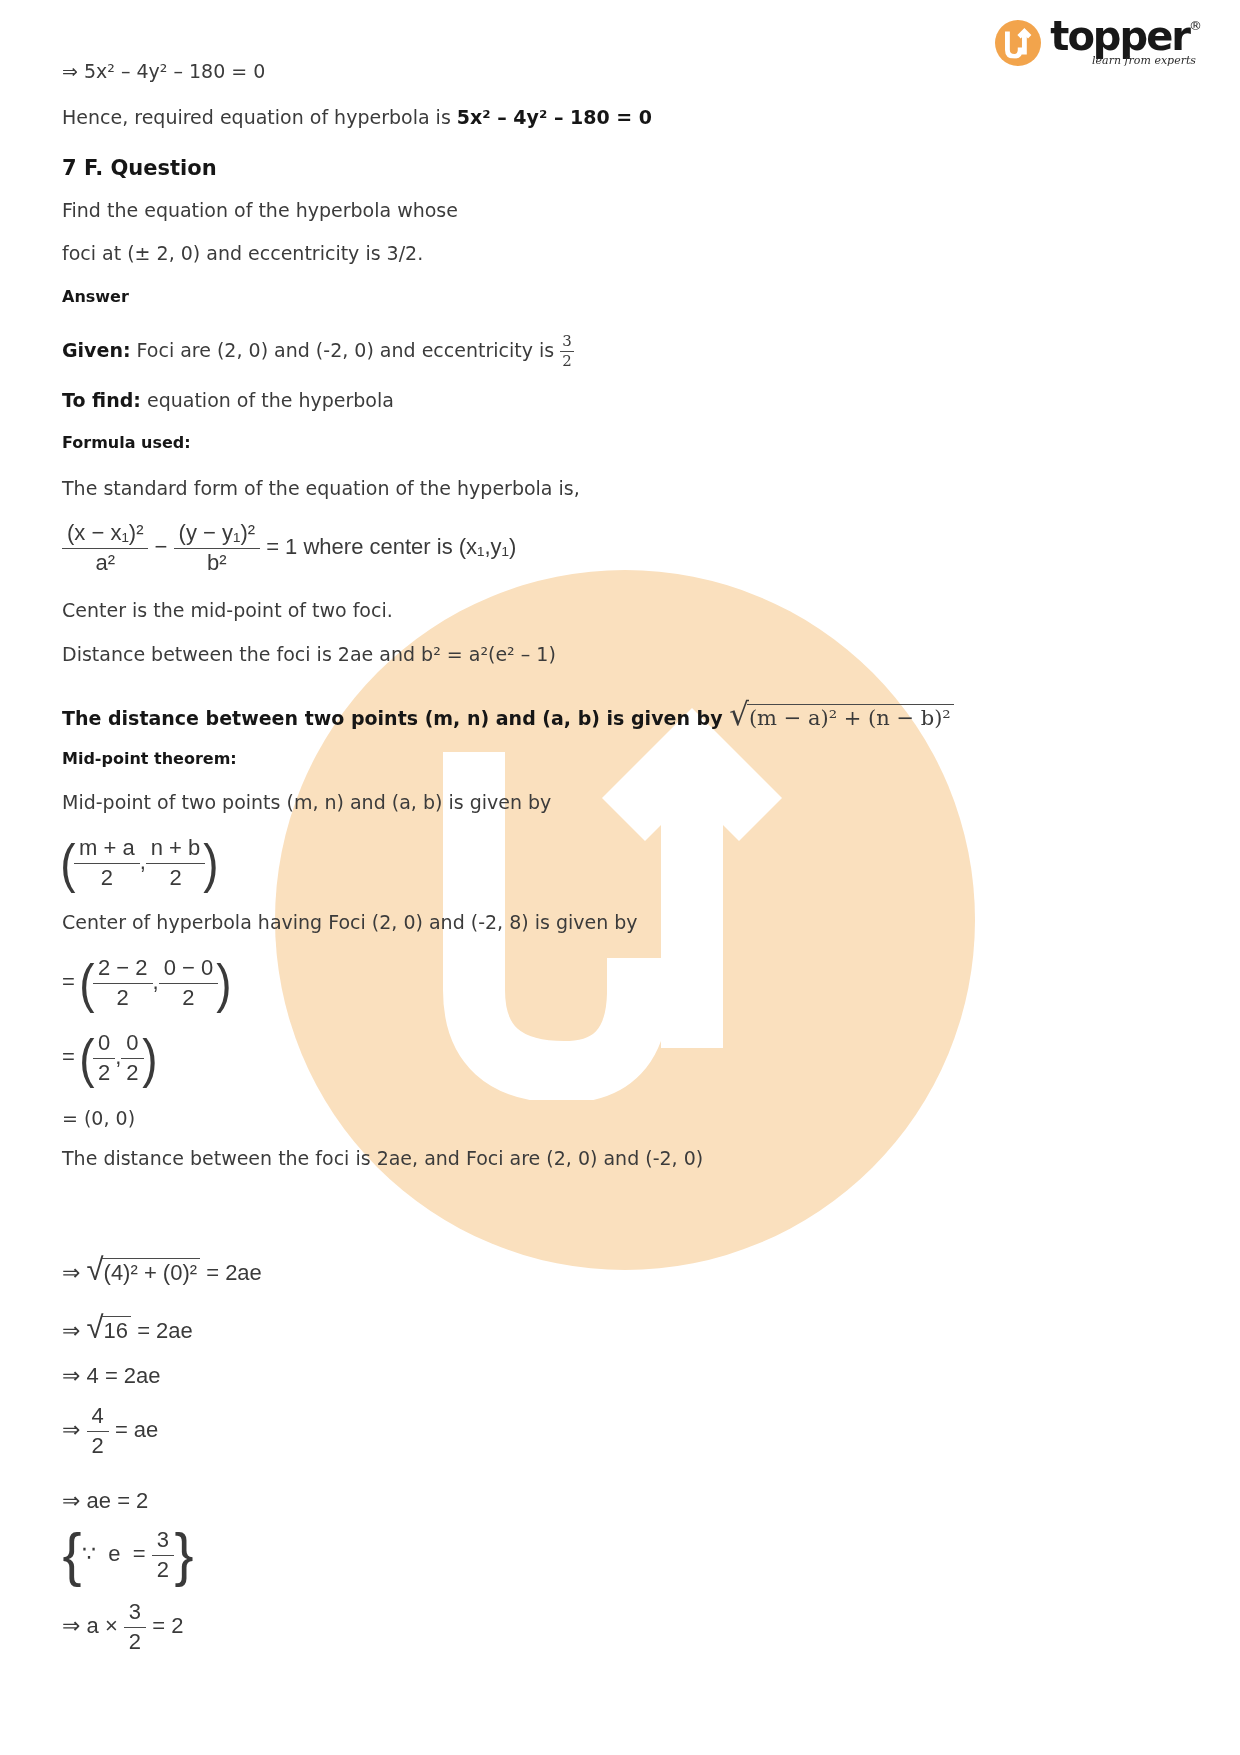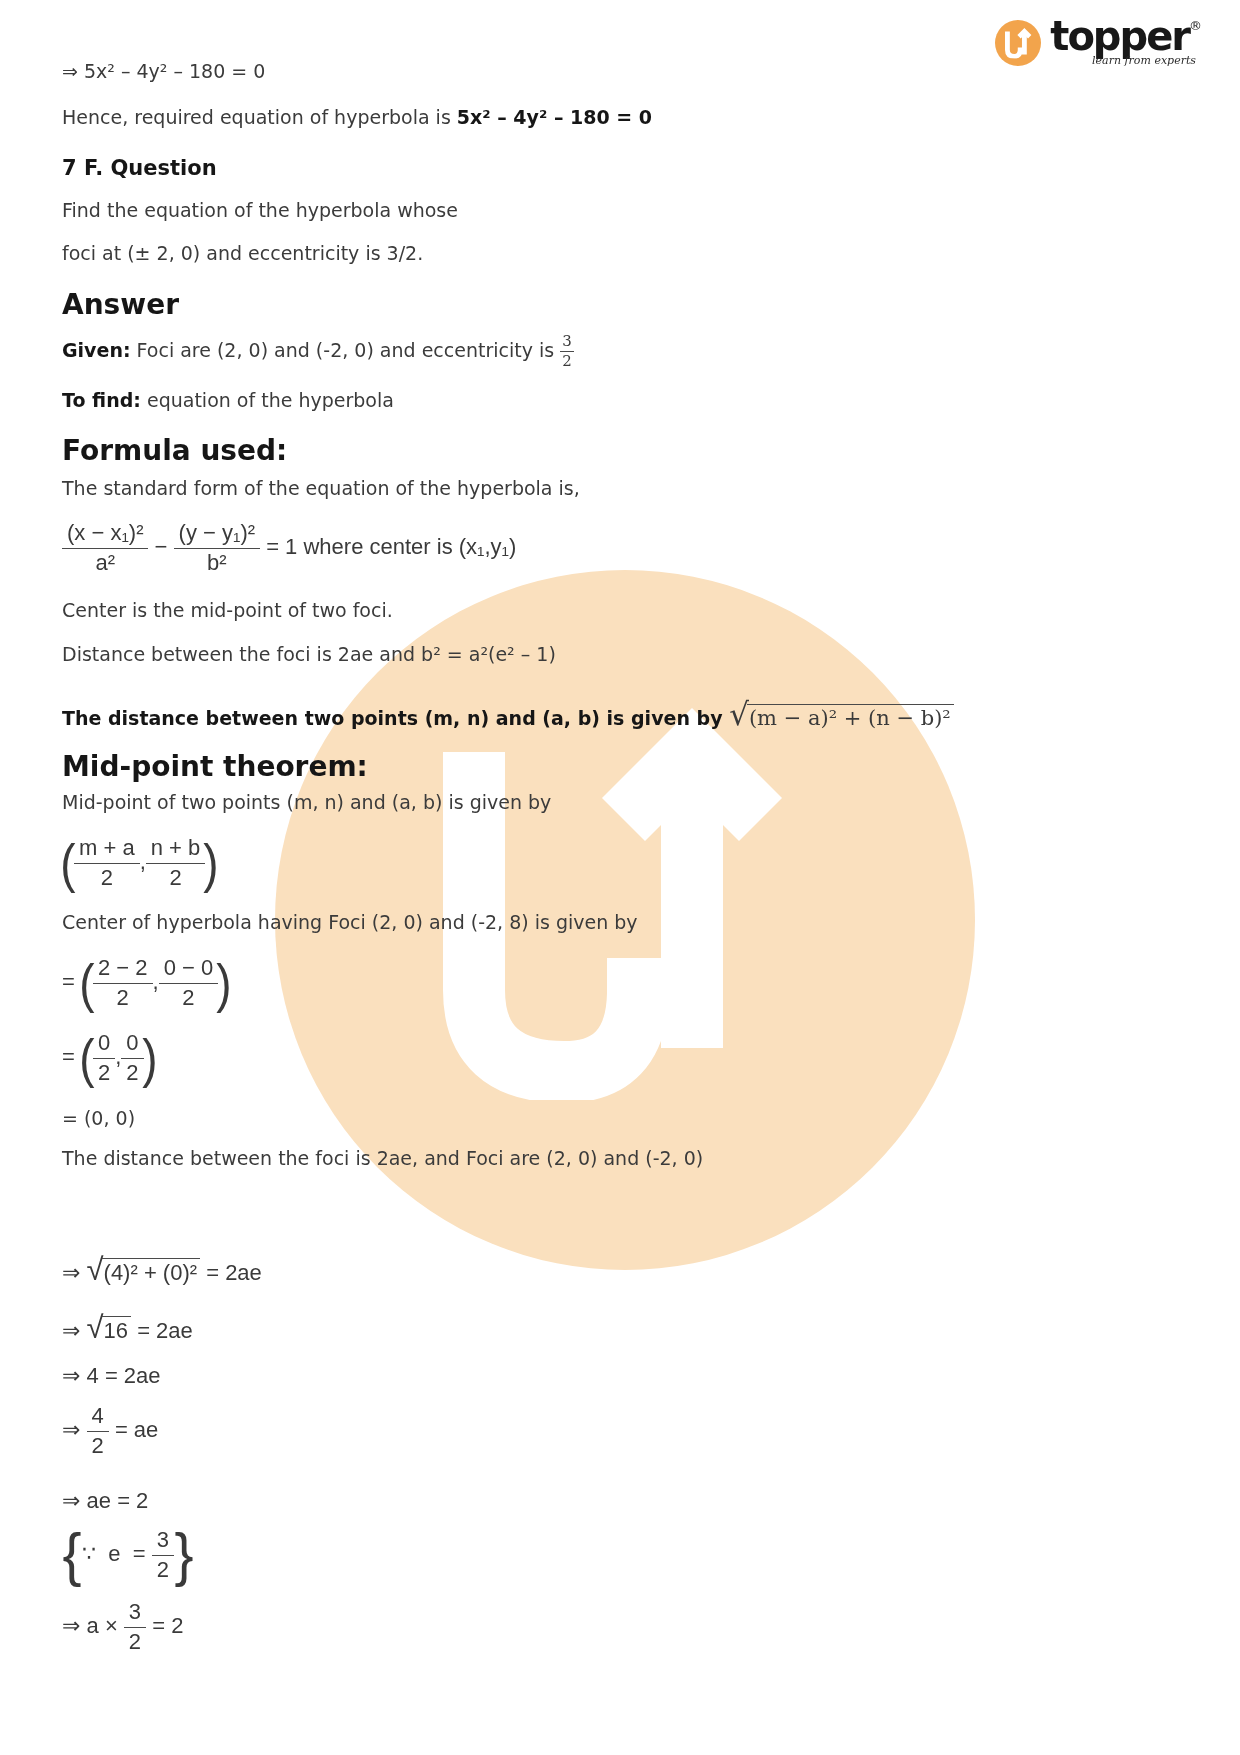--- a/index.html
+++ b/index.html
@@ -16,21 +16,21 @@
   .logo-badge svg{width:28px;height:32px;color:#ffffff;}
   .logo-word{line-height:1;}
   .logo-brand{font-weight:700;font-size:40px;letter-spacing:-2px;color:#181818;
               font-family:"DejaVu Sans",sans-serif;}
   .logo-reg{font-size:13px;vertical-align:20px;font-weight:400;color:#222;}
   .logo-tag{font-family:"DejaVu Serif",serif;font-style:italic;font-size:11px;color:#2b2b2b;
             text-align:right;margin-top:-1px;padding-right:6px;}
   
   .ln{position:absolute;left:62px;white-space:pre;color:#3b3b3b;font-size:19px;line-height:1.25;}
   .t{font-family:"DejaVu Sans",sans-serif;}
-  .h{font-family:"DejaVu Sans",sans-serif;font-weight:700;color:#161616;font-size:28px;}
+  .h{font-family:"DejaVu Sans",sans-serif;font-weight:700;color:#161616;font-size:16px;}
   .b{font-weight:700;color:#161616;}
   .m{font-family:Liberation Sans, sans-serif;font-size:22px;color:#3a3a3a;}
   .ms{font-family:"DejaVu Serif",serif;color:#3a3a3a;}
   
   .frac{display:inline-block;text-align:center;vertical-align:middle;line-height:1.12;}
   .frac .fn{display:block;padding:0 5px 2px;border-bottom:1.6px solid #4a4a4a;}
   .frac .fd{display:block;padding-top:2px;}
   .frac.sm{font-size:15px;line-height:1.05;vertical-align:middle;}
   .frac.sm .fn{padding:0 2px 1px;border-bottom-width:1.3px;}
   

